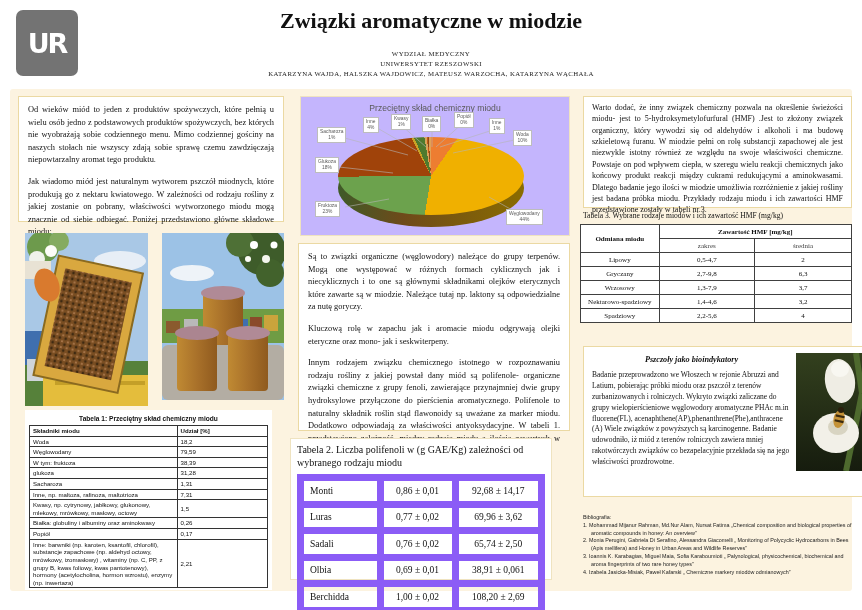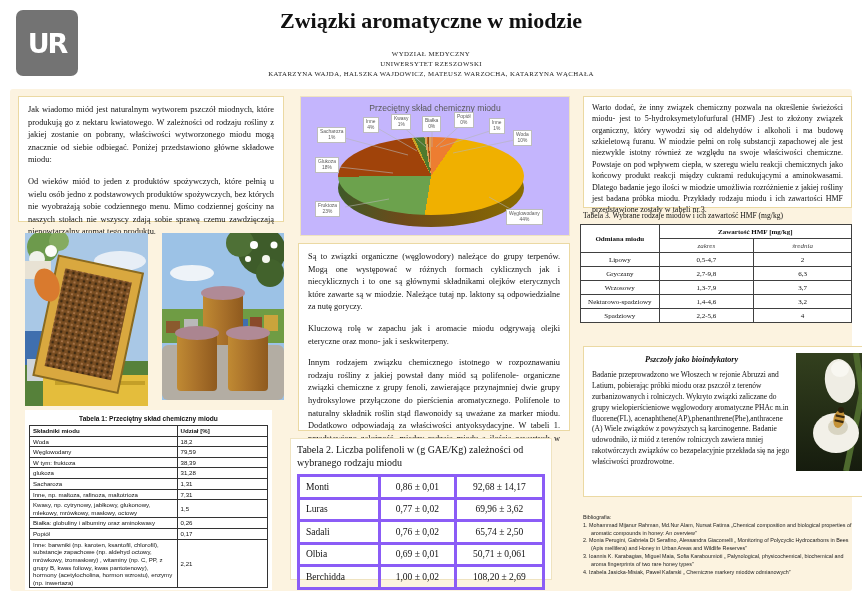--- a/index.html
+++ b/index.html
@@ -36,27 +36,27 @@
   .t1-box{position:absolute;left:25px;top:410px;width:247px;height:180px;background:#fff;padding:3px 4px;box-sizing:border-box;}
   .t1-cap{font-family:"Liberation Sans",sans-serif;font-weight:bold;font-size:6.6px;text-align:center;margin:2px 0 3px 0;}
   table.t1{width:100%;border-collapse:collapse;font-family:"Liberation Sans",sans-serif;font-size:6.1px;line-height:1.25;}
   table.t1 td{border:0.5px solid #333;padding:1px 3px;vertical-align:middle;}
   table.t1 .h{font-weight:bold;}
   table.t1 td.num{width:38%;}
   .t2-box{position:absolute;left:290px;top:438px;width:262px;height:142px;background:#fff;border:1px solid #EFE3C0;
           box-sizing:border-box;padding:4px 6px;}
   .t2-cap{font-size:10px;line-height:1.3;margin-bottom:5px;}
   table.t2{width:100%;border-collapse:collapse;font-size:9.5px;}
-  table.t2 td{border:3px solid #8b5cf6;height:19.5px;padding:0 6px;text-align:center;}
+  table.t2 td{border:7px solid #8b5cf6;height:19.5px;padding:0 6px;text-align:center;}
   table.t2 td:first-child{text-align:left;width:33%;}
   .t3-cap{position:absolute;left:583px;top:211px;width:270px;font-size:7.6px;}
   table.t3{position:absolute;left:580px;top:224px;width:272px;border-collapse:collapse;font-size:7px;background:#fff;}
   table.t3 td{border:1px solid #404040;text-align:center;padding:2.5px 2px;}
   table.t3 .hb{font-weight:bold;}
-  table.t3 .it{font-style:italic;color:#444;}
+  table.t3 .it{color:#444;}
   table.t3 td.c1{width:29%;text-align:center;}
   
   .bio-box{position:absolute;left:583px;top:346px;width:308px;height:151px;background:#fff;border:1px solid #EBD9A3;
            box-sizing:border-box;padding:6px 8px;}
   .bio-title{text-align:center;font-weight:bold;font-style:italic;font-size:8.2px;margin:2px 0 6px 0;}
   .bio-text{font-size:7.5px;line-height:1.45;text-align:left;}
   .bio-photo{float:right;width:86px;height:118px;margin:0 0 3px 5px;}
   
   .bib{position:absolute;left:583px;top:514px;width:272px;font-family:"Liberation Sans",sans-serif;
        font-size:5.4px;line-height:1.45;color:#222;}
@@ -71,22 +71,22 @@
     <span>UR</span>
   </div>
   <h1 class="title" style="margin:0;">Związki aromatyczne w miodzie</h1>
   <div class="aff aff1">WYDZIAŁ MEDYCZNY</div>
   <div class="aff aff2">UNIWERSYTET RZESZOWSKI</div>
   <div class="aff aff3">KATARZYNA WAJDA,  HALSZKA WAJDOWICZ, MATEUSZ WARZOCHA, KATARZYNA WĄCHAŁA</div>
 
   <div class="content-bg"></div>
 
   <div class="wbox body-text" style="left:18px;top:96px;width:266px;height:126px;">
+    <p>Od wieków miód to jeden z produktów spożywczych, które pełnią u wielu osób jedno z podstawowych produktów spożywczych, bez których nie wyobrażają sobie codziennego menu. Mimo codziennej gościny na naszych stołach nie wszyscy zdają sobie sprawę czemu zawdzięczają niepowtarzalny aromat tego produktu.</p>
     <p>Jak wiadomo miód jest naturalnym wytworem pszczół miodnych, które produkują go z nektaru kwiatowego. W zależności od rodzaju rośliny z jakiej zostanie on pobrany, właściwości wytworzonego miodu mogą znacznie od siebie odbiegać. Poniżej przedstawiono główne składowe miodu:</p>
-    <p>Od wieków miód to jeden z produktów spożywczych, które pełnią u wielu osób jedno z podstawowych produktów spożywczych, bez których nie wyobrażają sobie codziennego menu. Mimo codziennej gościny na naszych stołach nie wszyscy zdają sobie sprawę czemu zawdzięczają niepowtarzalny aromat tego produktu.</p>
   </div>
 
   <div class="photo" style="left:25px;top:233px;">
     <svg width="123" height="173" viewBox="0 0 123 173">
       <defs>
         <pattern id="hc" width="6" height="6" patternUnits="userSpaceOnUse">
           <rect width="6" height="6" fill="#7a4e22"></rect>
           <circle cx="2" cy="2" r="1.4" fill="#3f2a12"></circle>
           <circle cx="5" cy="5" r="1.1" fill="#a9764a"></circle>
         </pattern>
@@ -248,21 +248,21 @@
             <td>69,96 ± 3,62</td>
           </tr>
       <tr>
             <td>Sadali</td>
             <td>0,76 ± 0,02</td>
             <td>65,74 ± 2,50</td>
           </tr>
       <tr>
             <td>Olbia</td>
             <td>0,69 ± 0,01</td>
-            <td>50,71 ± 0,061</td>
+            <td>38,91 ± 0,061</td>
           </tr>
       <tr>
             <td>Berchidda</td>
             <td>1,00 ± 0,02</td>
             <td>108,20 ± 2,69</td>
           </tr>
     </tbody>
       </table>
   </div>
 

